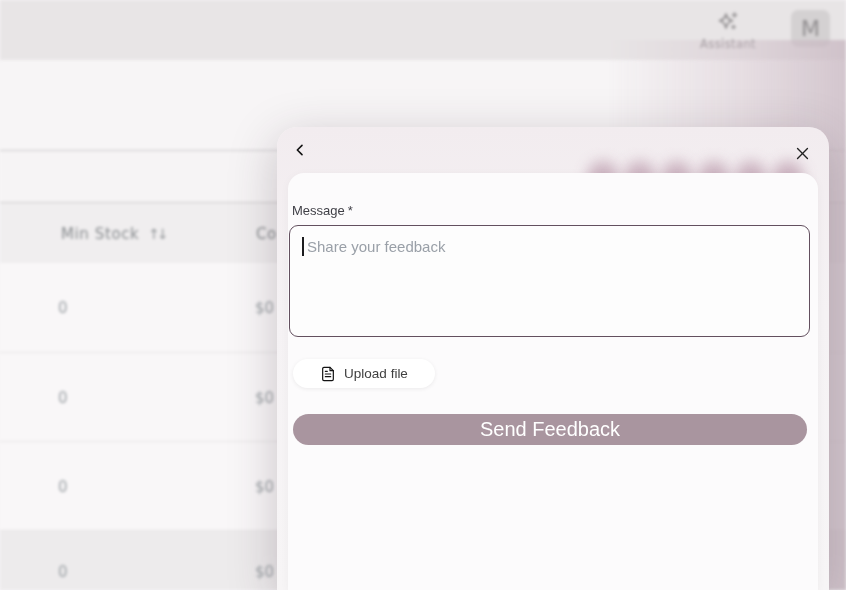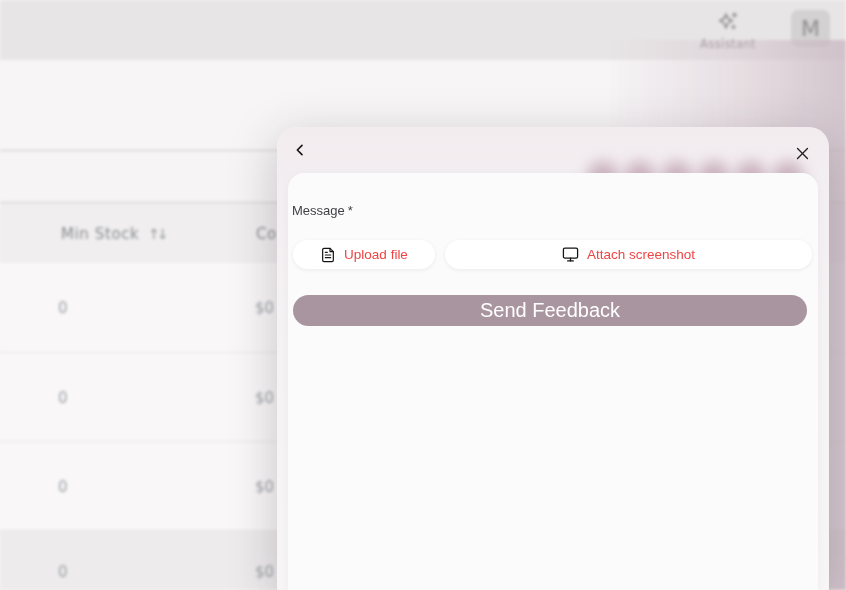--- a/index.html
+++ b/index.html
@@ -57,21 +57,21 @@
   .msg-label { margin:30px 0 7px 4px; font-size:13px; color:#3f3f46; }
   .msg-label .req { color:#3f3f46; margin-left:3px; }
   .msg-box { position:relative; margin:0 8px 0 1px; height:112px; border:1px solid #63505f;
              border-radius:9px; background:#fdfdfd; padding:12px 14px; cursor:text; }
   .caret { position:absolute; left:12px; top:11px; width:1.5px; height:19px; background:#1c1c1e; }
   .placeholder { color:#9aa0a8; font-size:15px; padding-left:3px; }
 
   .actions { display:flex; gap:10px; margin:22px 6px 0 5px; }
   .action-btn { display:flex; align-items:center; justify-content:center; gap:8px;
                 height:29px; border:none; border-radius:999px; background:#ffffff;
-                box-shadow:0 1px 4px rgba(0,0,0,.07); color:#ef4444; font-size:13.5px;
+                box-shadow:0 1px 4px rgba(0,0,0,.07); color:#404040; font-size:13.5px;
                 font-family:"Liberation Sans", sans-serif; cursor:pointer; padding:0 16px; }
   .action-btn.b1 { flex:0 0 142px; }
   .action-btn.b2 { flex:1 1 auto; }
   .action-btn.b3 { flex:1 1 auto; }
 
   .send-btn { display:block; margin:26px 7px 0 5px; width:514px; height:31px; border:none;
               border-radius:999px; background:#a9959f; color:#ffffff; font-size:20px;
               font-family:"Liberation Sans", sans-serif; cursor:pointer; }
 
   svg { display:block; }
@@ -160,45 +160,39 @@
         </svg>
       </span>
     </button>
 
     <div class="card">
 
       <div class="msg-label">
         <span>Message</span><span class="req">*</span>
       </div>
 
+      <div class="msg-box">
+        <span class="caret"></span>
+        <span class="placeholder">Share your feedback</span>
+      </div>
 
       <div class="actions">
         <button class="action-btn b1">
           <span>
             <svg width="16" height="16" viewBox="0 0 24 24" fill="none" stroke="#141414" stroke-width="1.8" stroke-linecap="round" stroke-linejoin="round">
               <path d="M15 2H6a2 2 0 0 0-2 2v16a2 2 0 0 0 2 2h12a2 2 0 0 0 2-2V7Z"></path>
               <path d="M15 2v5h5"></path>
               <line x1="8" y1="12" x2="16" y2="12"></line>
                 <line x1="8" y1="16" x2="16" y2="16"></line>
                 <line x1="8" y1="8" x2="11" y2="8"></line>
             </svg>
           </span>
           <span>Upload file</span>
         </button>
 
-        <button class="action-btn b2">
-          <span>
-            <svg width="17" height="17" viewBox="0 0 24 24" fill="none" stroke="#141414" stroke-width="1.8" stroke-linecap="round" stroke-linejoin="round">
-              <rect x="2" y="3" width="20" height="14" rx="2"></rect>
-              <line x1="8" y1="21" x2="16" y2="21"></line>
-                <line x1="12" y1="17" x2="12" y2="21"></line>
-            </svg>
-          </span>
-          <span>Attach screenshot</span>
-        </button>
 
       </div>
 
       <button class="send-btn">Send Feedback</button>
 
     </div>
   </div>
 
 </div>
 

